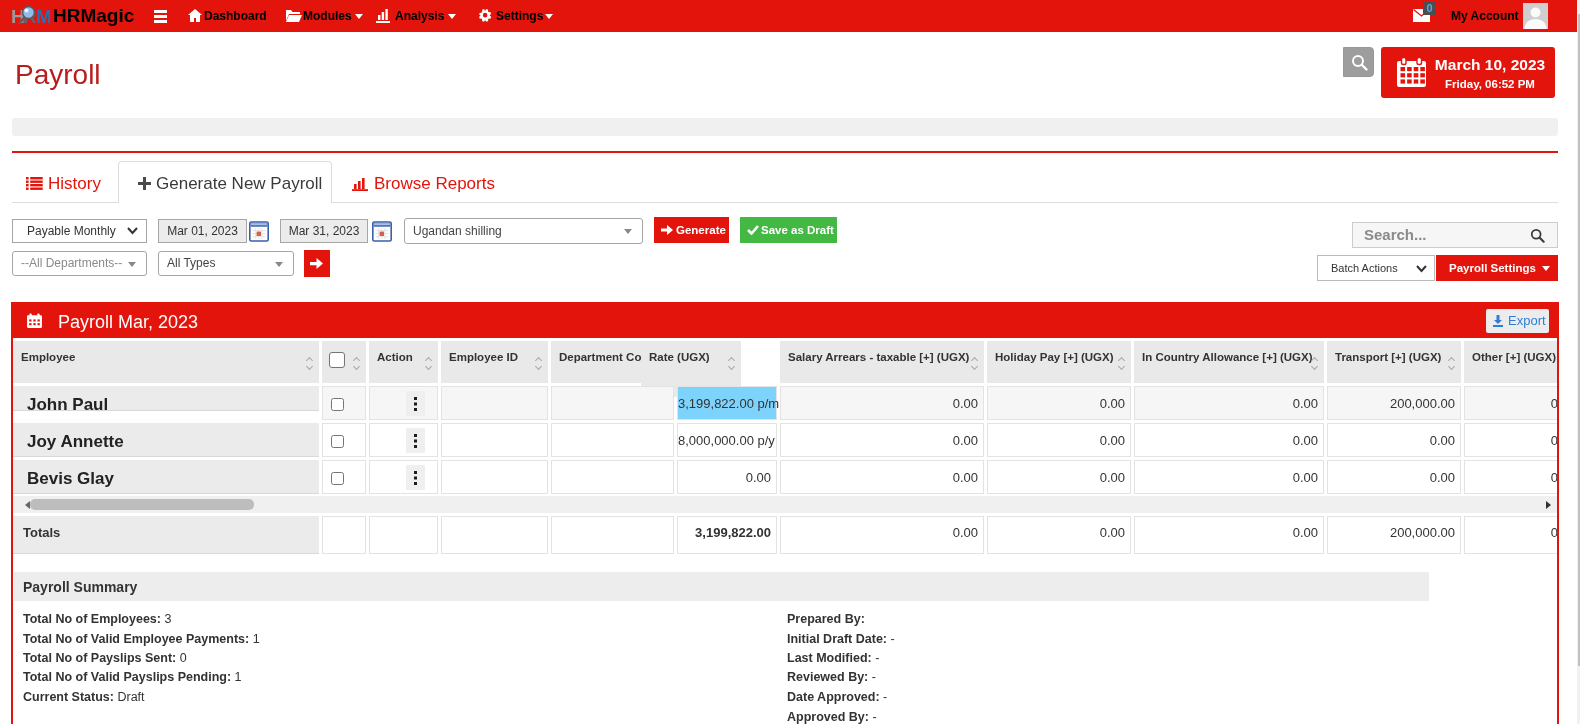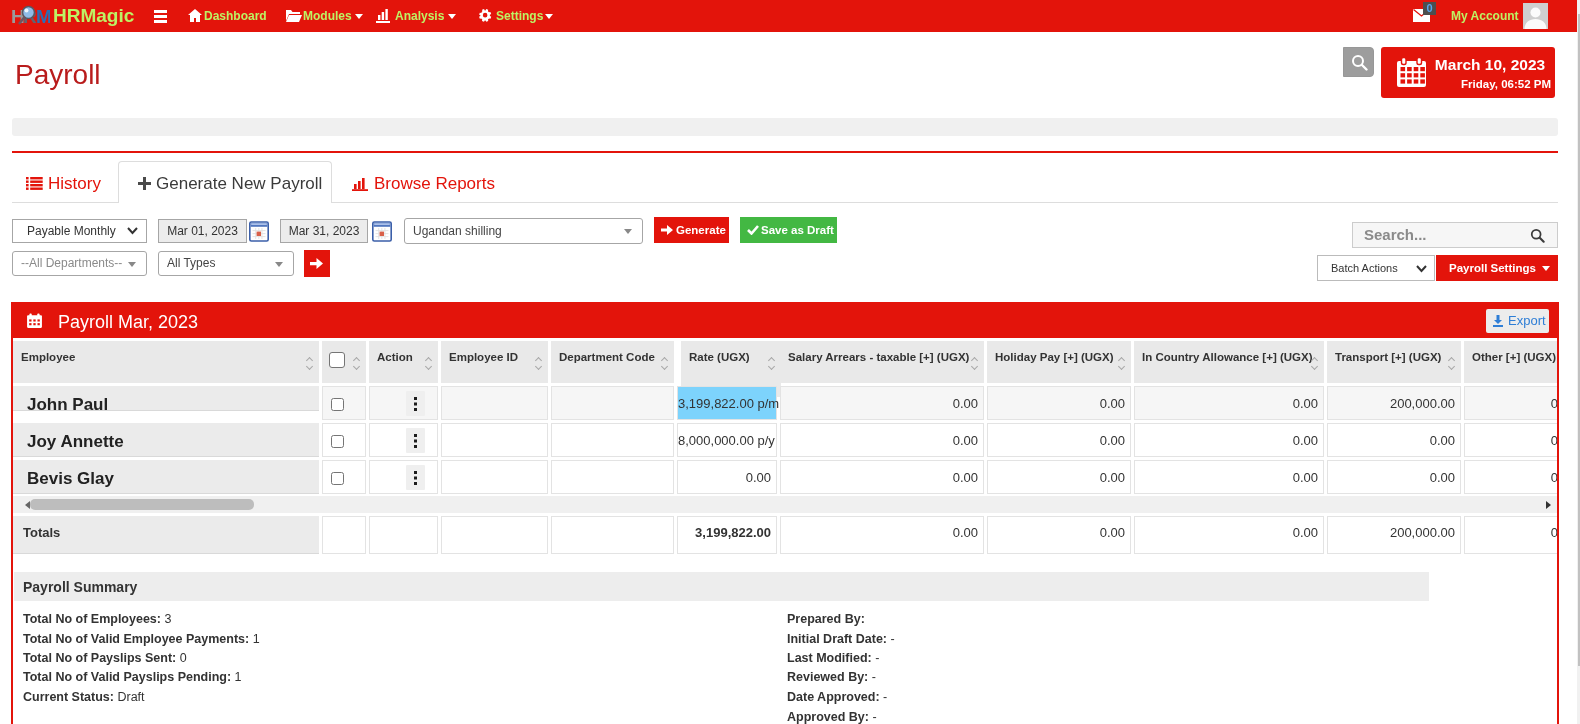--- a/index.html
+++ b/index.html
@@ -2,21 +2,21 @@
 <html><head>
 <meta charset="utf-8">
 <style>
 * { margin:0; padding:0; box-sizing:border-box; }
 html,body { width:1580px; height:724px; overflow:hidden; }
 body { font-family:"Liberation Sans", sans-serif; background:#fff; position:relative; }
 #page { position:absolute; left:0; top:0; width:1580px; height:724px; overflow:hidden; }
 .abs { position:absolute; }
 
 #navbar { position:absolute; left:0; top:0; width:1577px; height:32px; background:#e3140b; }
-.navtxt { position:absolute; color:#bef264; font-size:12px; font-weight:bold; top:9px; white-space:nowrap; }
+.navtxt { position:absolute; color:#000000; font-size:12px; font-weight:bold; top:9px; white-space:nowrap; }
 
 #vtrack { position:absolute; left:1577px; top:0; width:3px; height:724px; background:#f1f1f1; }
 #vthumb { position:absolute; left:1578px; top:14px; width:2px; height:652px; background:#c1c1c1; }
 
 #h1 { position:absolute; left:15px; top:59px; font-size:28px; color:#b91c1c; }
 
 #searchInput { position:absolute; left:1088px; top:47px; width:255px; height:30px; border:1px solid #ccc; border-radius:4px 0 0 4px; background:#fff; color:#9a9a9a; font-size:14px; line-height:28px; padding-left:12px; }
 #searchBtn { position:absolute; left:1343px; top:47px; width:31px; height:30px; background:#9d9d9d; border:1px solid #979797; border-radius:0 4px 4px 0; }
 #dateBox { position:absolute; left:1381px; top:47px; width:174px; height:51px; background:#e3140b; border-radius:3px; color:#fff; }
 
@@ -127,21 +127,21 @@
           <rect x="12.1" y="16.2" width="4.6" height="4.2"></rect>
           <rect x="18.7" y="16.2" width="4.6" height="4.2"></rect>
           <rect x="25.3" y="16.2" width="4.6" height="4.2"></rect>
       <rect x="5.5" y="22.4" width="4.6" height="4.2"></rect>
           <rect x="12.1" y="22.4" width="4.6" height="4.2"></rect>
           <rect x="18.7" y="22.4" width="4.6" height="4.2"></rect>
           <rect x="25.3" y="22.4" width="4.6" height="4.2"></rect>
     </g>
   </svg>
   <div class="abs" style="left:48px;top:9px;width:122px;text-align:center;font-size:15.5px;font-weight:bold;white-space:nowrap;">March 10, 2023</div>
-  <div class="abs" style="left:48px;top:31px;width:122px;text-align:right;font-size:11.5px;font-weight:bold;white-space:nowrap;">Friday, 06:52 PM</div>
+  <div class="abs" style="left:48px;top:31px;width:122px;text-align:center;font-size:11.5px;font-weight:bold;white-space:nowrap;">Friday, 06:52 PM</div>
 </div>
 
 <div id="crumb"></div>
 <div id="redline"></div>
 <div id="tabline"></div>
 <div id="activeTab"></div>
 
 <svg class="abs" style="left:26px;top:177px" width="17" height="13" viewBox="0 0 17 13">
       <g fill="#e3140b">
         <rect x="0" y="0" width="2.6" height="2.4"></rect>
@@ -284,21 +284,21 @@
   <div class="sort" style="right:5px;top:13px;"></div>
 </div>
 <div class="hcell" style="left:428px;top:37px;width:107px;height:42px;">
   <div class="hlabel">Employee ID</div>
   <div class="sort" style="right:5px;top:13px;"></div>
 </div>
 <div class="hcell" style="left:538px;top:37px;width:123px;height:42px;">
   <div class="hlabel">Department Code</div>
   <div class="sort" style="right:5px;top:13px;"></div>
 </div>
-<div class="hcell" style="left:668px;top:37px;width:100px;height:56px;text-align:center;">
+<div class="hcell" style="left:628px;top:37px;width:100px;height:56px;text-align:center;">
   <div class="hlabel">Rate (UGX)</div>
   <div class="sort" style="right:5px;top:13px;"></div>
 </div>
 <div class="hcell" style="left:767px;top:37px;width:204px;height:42px;">
   <div class="hlabel">Salary Arrears - taxable [+] (UGX)</div>
   <div class="sort" style="right:5px;top:13px;"></div>
 </div>
 <div class="hcell" style="left:974px;top:37px;width:144px;height:42px;">
   <div class="hlabel">Holiday Pay [+] (UGX)</div>
   <div class="sort" style="right:5px;top:13px;"></div>

